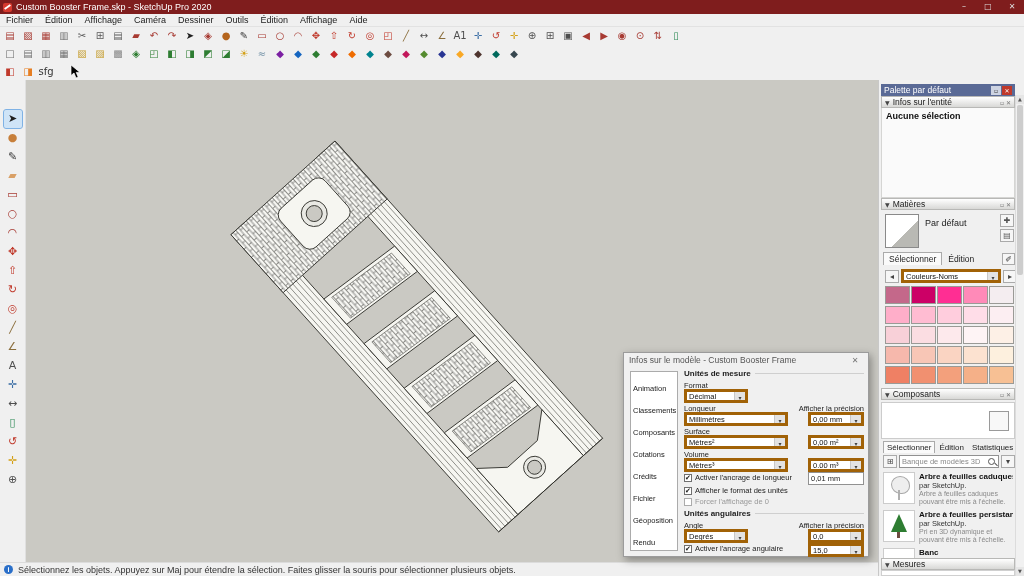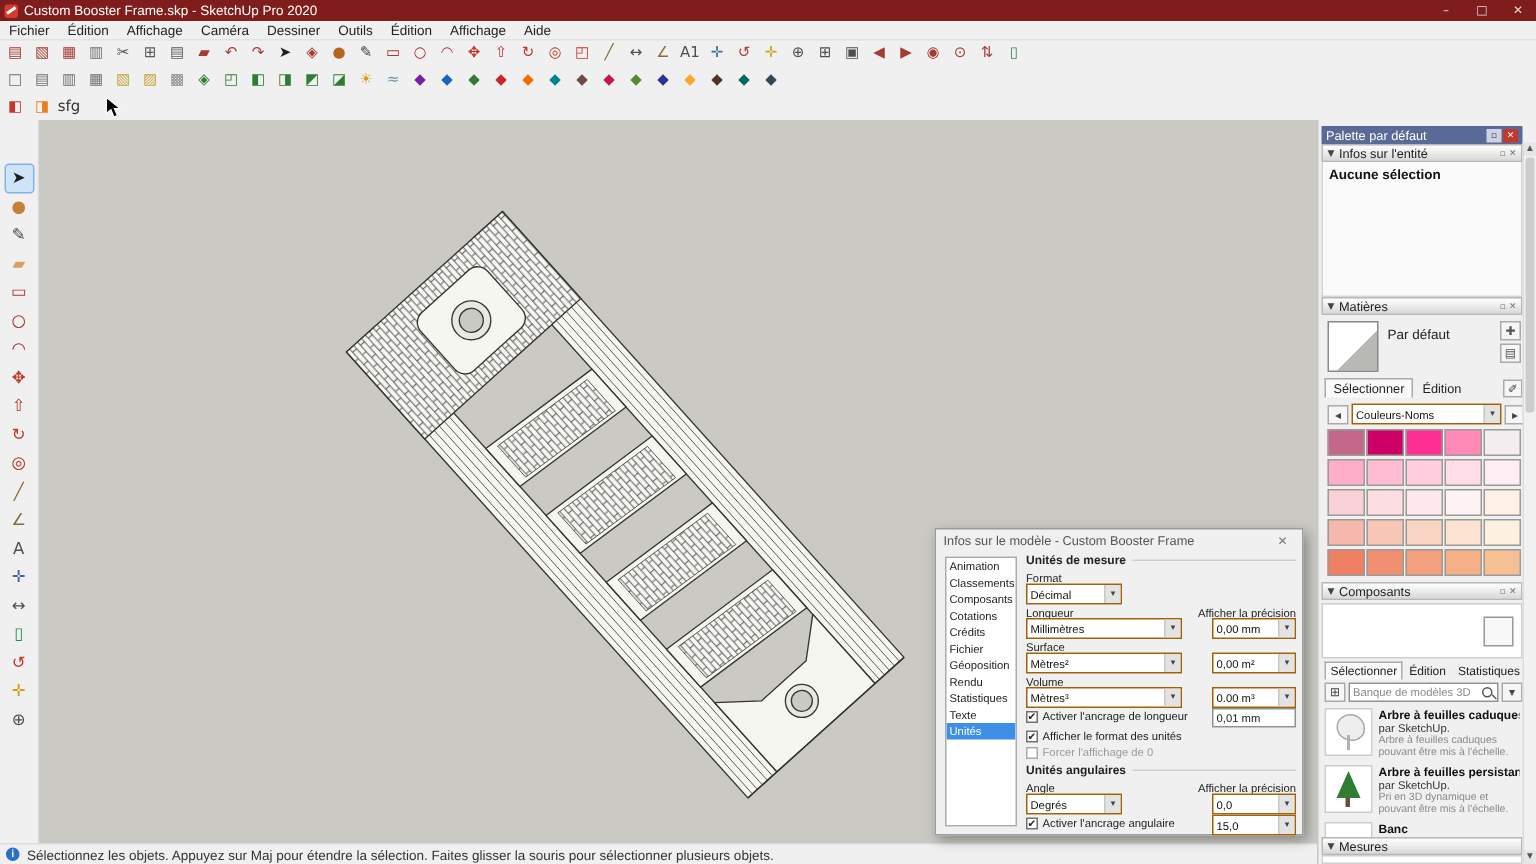--- a/index.html
+++ b/index.html
@@ -50,21 +50,21 @@
   .none-sel { font-weight:bold; font-size:9px; color:#111; padding:3px 4px; }
 
   .mat-thumb { left:6px; top:134px; width:34px; height:34px; background:linear-gradient(135deg,#ffffff 0 58%,#b9b9b4 58%); border:1px solid #8a8a8a; }
   .mat-name { left:46px; top:138px; font-size:9px; color:#222; }
   .mat-btn { width:14px; height:13px; border:1px solid #aaa; background:#f6f6f6; font-size:8px; line-height:12px; text-align:center; color:#555; font-family:"DejaVu Sans",sans-serif; }
   .tabs-row { left:4px; width:132px; height:13px; display:flex; align-items:flex-end; font-size:8.5px; color:#222; }
   .tab { padding:1px 5px; border:1px solid transparent; border-bottom:none; white-space:nowrap; }
   .tab.active { background:#fafafa; border-color:#aaa; }
   .dropper { margin-left:auto; width:13px; height:12px; border:1px solid #aaa; background:#f6f6f6; text-align:center; font-size:8px; line-height:11px; color:#444; font-family:"DejaVu Sans",sans-serif; }
 
-  .dd { height:14px; background:#fff; border:1px solid #a16207; display:flex; align-items:center; font-size:7.5px; color:#111; padding-left:2px; overflow:hidden; white-space:nowrap; }
+  .dd { height:14px; background:#fff; border:3px solid #a16207; display:flex; align-items:center; font-size:7.5px; color:#111; padding-left:2px; overflow:hidden; white-space:nowrap; }
   .dd .arr { margin-left:auto; width:11px; height:100%; background:#e3e3e3; border-left:1px solid #c8c8c8; font-size:6px; line-height:11px; text-align:center; color:#444; flex:0 0 auto; font-family:"DejaVu Sans",sans-serif; }
   .sq-btn { width:14px; height:13px; border:1px solid #aaa; background:#f6f6f6; text-align:center; font-size:8px; line-height:12px; color:#444; font-family:"DejaVu Sans",sans-serif; flex:0 0 auto; }
 
   .swatches { left:6px; top:206px; width:132px; height:100px; display:flex; flex-wrap:wrap; align-content:flex-start; }
   .swatch { width:25px; height:18px; margin:0 1px 2px 0; border:1px solid #9a9a96; }
 
   .cmp-preview { left:2px; top:322px; width:134px; height:37px; background:#fff; border:1px solid #cccccc; }
   .cmp-box { position:absolute; right:5px; top:8px; width:20px; height:20px; border:1px solid #9a9a9a; background:#f8f8f8; }
   .cmp-tabs { left:4px; top:361px; width:132px; display:flex; font-size:8px; color:#222; align-items:flex-end; height:12px; }
   .cmp-tabs .tab { padding:1px 3px; }
@@ -94,21 +94,21 @@
   .tray-scroll { position:absolute; right:0; top:15px; width:9px; height:481px; background:#f1f1f1; border-left:1px solid #dcdcdc; }
   .scr-btn { position:absolute; left:0; width:8px; height:9px; font-size:5px; line-height:9px; text-align:center; color:#555; background:#e6e6e6; font-family:"DejaVu Sans",sans-serif; }
   .scr-up { top:0; } .scr-down { bottom:0; }
   .scr-thumb { position:absolute; left:1px; top:10px; width:6px; height:170px; background:#cdcdcd; border-radius:2px; }
 
   
   .dialog { position:absolute; left:623px; top:352px; width:246px; height:205px; background:#f0f0f0; border:1px solid #9b9b9b; box-shadow:2px 3px 8px rgba(0,0,0,.35); z-index:30; }
   .dlg-title { height:14px; display:flex; align-items:center; font-size:8.5px; color:#555; padding:0 5px; }
   .dlg-close { margin-left:auto; width:16px; text-align:center; color:#777; font-size:8px; font-family:"DejaVu Sans",sans-serif; }
   .dlg-nav { position:absolute; left:6px; top:18px; width:48px; height:180px; background:#fff; border:1px solid #ababab; font-size:7.5px; color:#222; overflow:hidden; }
-  .dlg-nav-item { padding:1px 2px; white-space:nowrap; }
+  .dlg-nav-item { padding:1px 2px; white-space:nowrap;margin-top:11px; }
   .dlg-nav-item[data-state="active"] { background:#3d8fe8; color:#fff; }
   .dlg-panel { position:absolute; left:60px; top:16px; width:180px; height:187px; font-size:7.5px; color:#222; }
   .sec-title { position:absolute; left:0; right:0; font-size:8px; font-weight:bold; display:flex; align-items:center; white-space:nowrap; }
   .sec-title::after { content:""; flex:1; border-top:1px solid #cfcfcf; margin-left:4px; }
   .lbl { position:absolute; white-space:nowrap; }
   .lbl.r { right:0; text-align:right; }
   .inp { position:absolute; height:13px; background:#fff; border:1px solid #919191; font-size:7.5px; display:flex; align-items:center; padding-left:2px; }
   .chk { position:absolute; left:0; display:flex; align-items:center; white-space:nowrap; }
   .cb { width:8px; height:8px; border:1px solid #707070; background:#fff; margin-right:3px; flex:0 0 auto; }
   .cb .tick { display:block; font-size:7px; line-height:7px; text-align:center; color:#222; font-family:"DejaVu Sans",sans-serif; }

